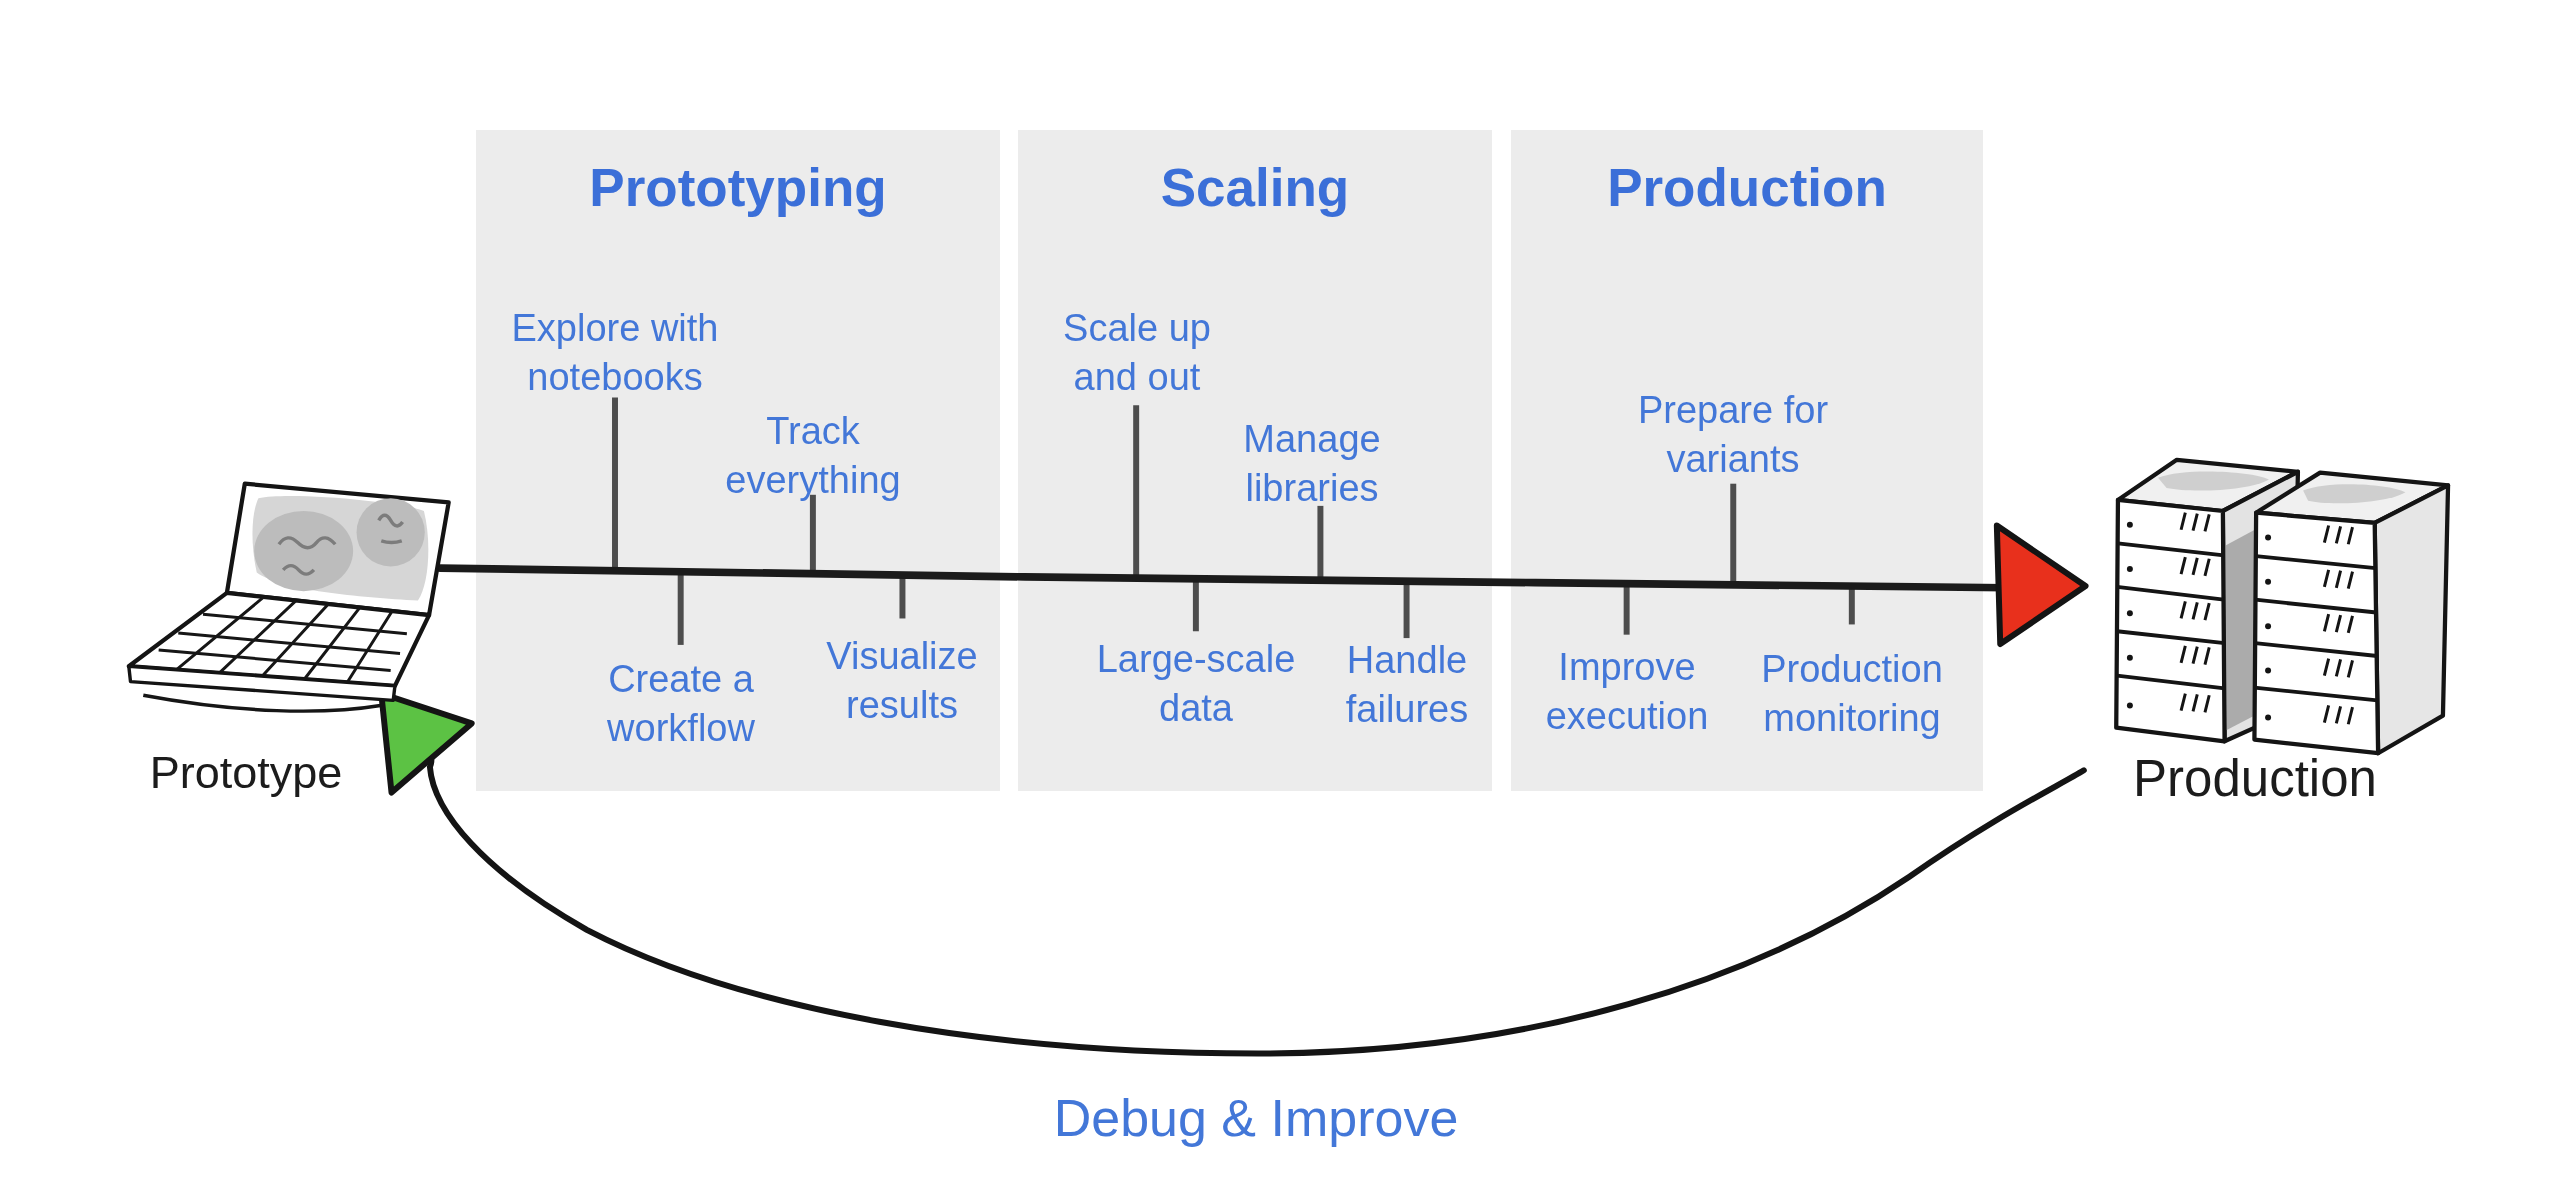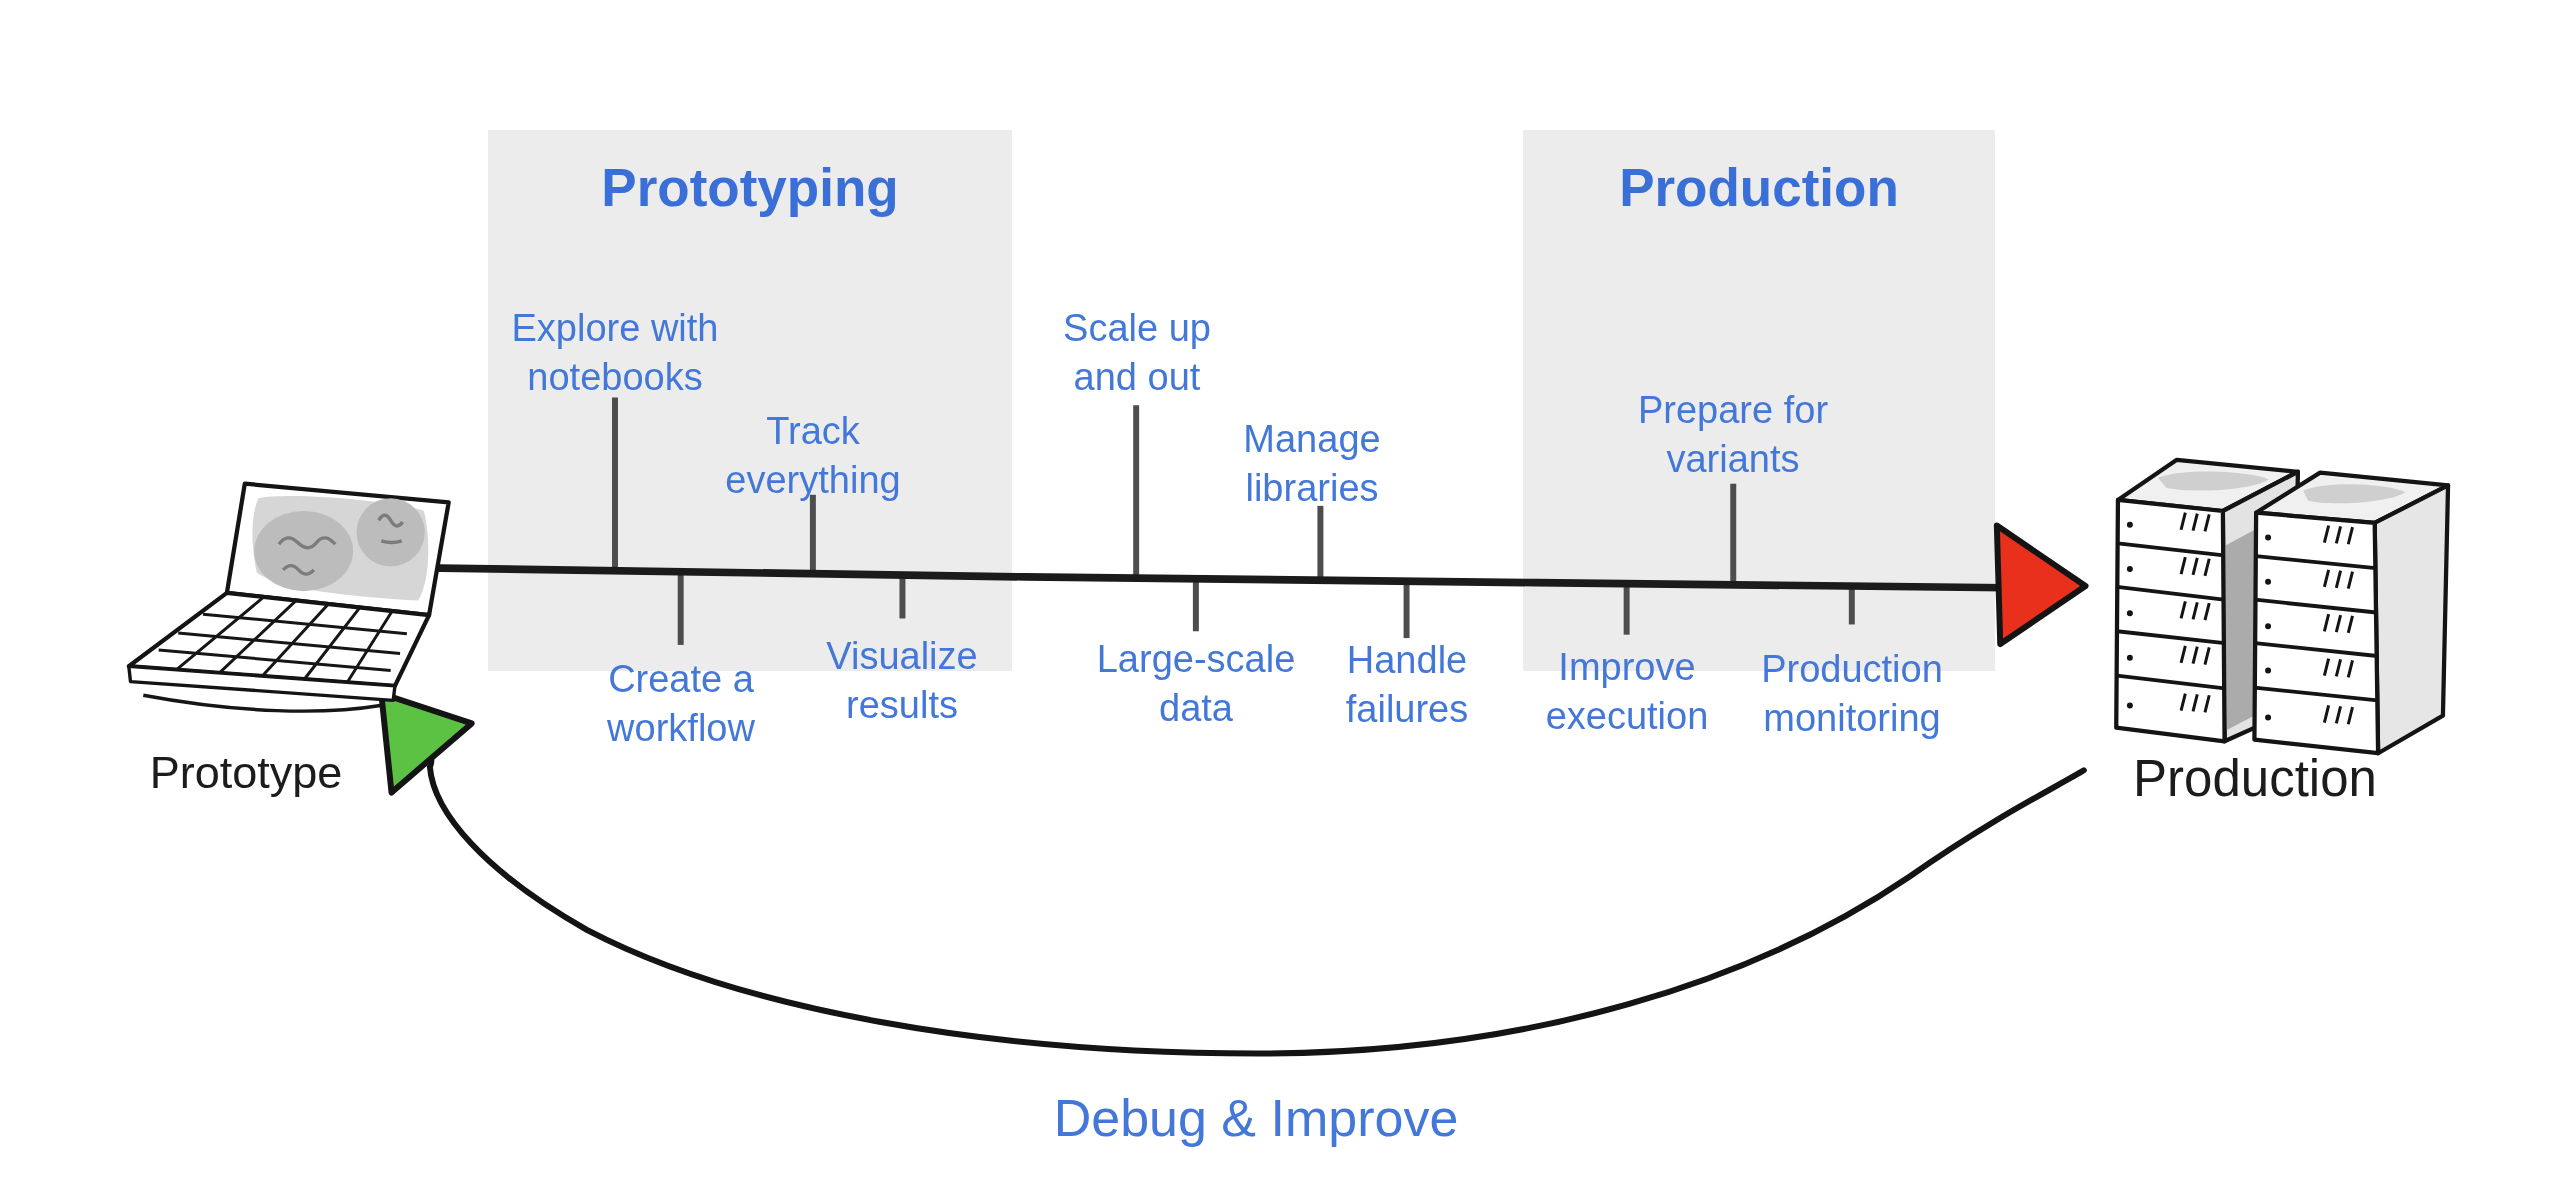--- a/index.html
+++ b/index.html
@@ -3,21 +3,21 @@
 <meta charset="utf-8">
 <style>
   :root{
     --accent-blue:#3b6fd8; --label-blue:#4377d8; --panel-gray:#ececec;
     --tick-gray:#4d4d4d; --line-black:#1b1b1b; --arrow-green:#5cc244;
     --arrow-red:#e8301c; --text-black:#1c1c1c;
   }
   html,body{margin:0;padding:0;background:#fff;}
   .canvas{position:relative;width:2576px;height:1196px;background:#fff;overflow:hidden;
           font-family:"Liberation Sans", sans-serif;}
-  .panel{position:absolute;top:130px;height:541px;background:var(--panel-gray);margin-left:12px;}
+  .panel{position:absolute;top:130px;height:661px;background:var(--panel-gray);}
   .panel-title{position:absolute;top:27px;left:0;width:100%;text-align:center;
     font-size:53px;font-weight:bold;color:var(--accent-blue);letter-spacing:0px;}
   svg.art{position:absolute;left:0;top:0;z-index:2;pointer-events:none;}
   .panel{z-index:1;}
   .milestone{position:absolute;z-index:3;transform:translateX(-50%);
     color:var(--label-blue);font-size:38px;line-height:49px;text-align:center;}
   .milestone span{display:block;white-space:nowrap;}
   .endpoint-label{position:absolute;z-index:3;transform:translateX(-50%);
     color:var(--text-black);font-size:45px;white-space:nowrap;}
   .feedback-label{position:absolute;z-index:3;transform:translateX(-50%);
@@ -27,20 +27,23 @@
   .curve-path{stroke:#141414;stroke-width:7;fill:none;stroke-linecap:round;}
   .sketch{stroke:#141414;stroke-linejoin:round;stroke-linecap:round;}
 </style>
 </head>
 <body>
 
 <div class="canvas">
 
   <div class="panel" style="left:476px;width:524px;">
     <div class="panel-title">Prototyping</div>
+  </div>
+  <div class="panel" style="left:1018px;width:474px;">
+    <div class="panel-title">Scaling</div>
   </div>
   <div class="panel" style="left:1511px;width:472px;">
     <div class="panel-title">Production</div>
   </div>
 
   <svg class="art" width="2576" height="1196" viewBox="0 0 3020 1402">
 
     <g>
       <line class="tick" x1="721" y1="466" x2="721" y2="671"></line>
       <line class="tick" x1="798" y1="670" x2="798" y2="756"></line>

